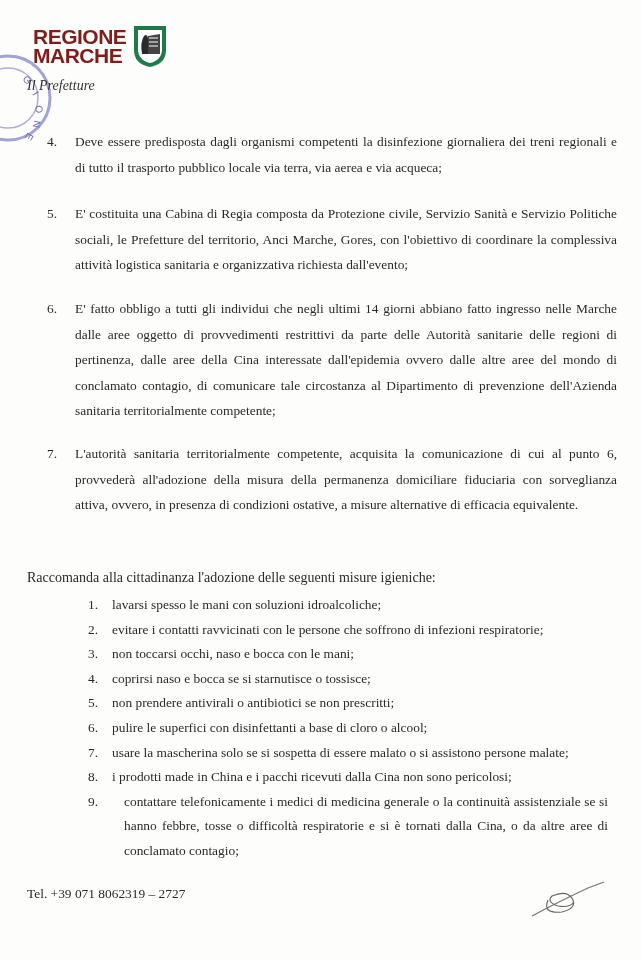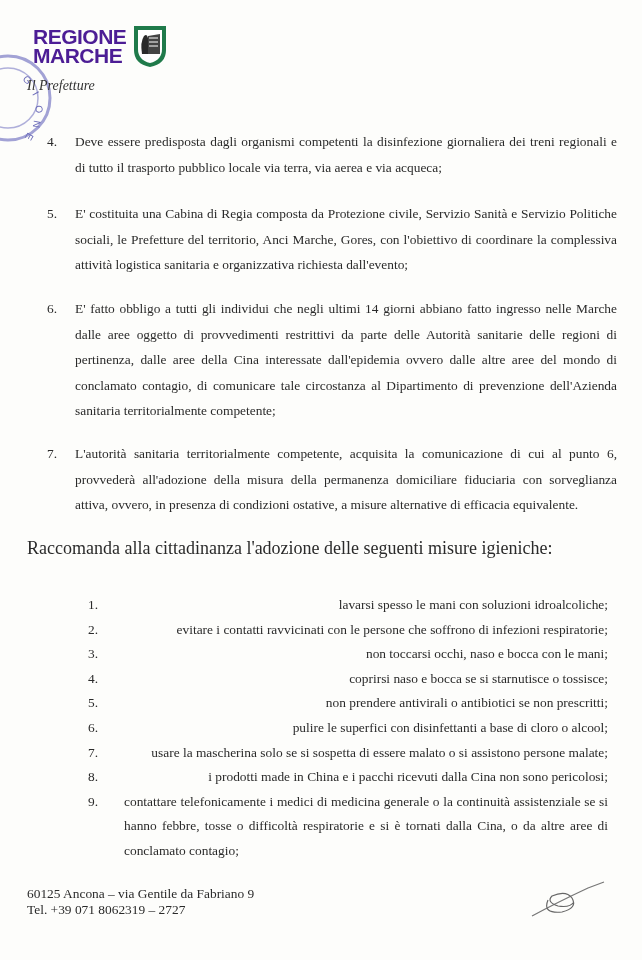--- a/index.html
+++ b/index.html
@@ -2,32 +2,32 @@
 <html><head>
 <meta charset="utf-8">
 <style>
   html, body { margin:0; padding:0; }
   body {
     width:642px; height:960px; background:#fdfdfb; position:relative; overflow:hidden;
     font-family:"Liberation Serif", "DejaVu Serif", serif; color:#2a2a2a;
   }
   .logo { position:absolute; left:33px; top:24px; display:flex; align-items:center; }
   .logo-text { font-family:"Liberation Sans", "DejaVu Sans", sans-serif; font-weight:bold;
-    font-size:21px; line-height:19px; color:#4c1d95; letter-spacing:-0.5px; }
+    font-size:21px; line-height:19px; color:#7f1d1d; letter-spacing:-0.5px; }
   .logo-shield { margin-left:6px; width:36px; height:44px; }
   .presidente { position:absolute; left:27px; top:78px; font-style:italic; font-size:14px; color:#333; }
   .stamp { position:absolute; left:-38px; top:52px; width:92px; height:92px; }
   .para { position:absolute; left:47px; width:570px; font-size:13.4px; line-height:25.6px; }
   .para .num { position:absolute; left:0; top:0; }
   .para .body { margin-left:28px; text-align:justify; }
-  .intro { position:absolute; left:27px; top:538px; font-size:18px; }
+  .intro { position:absolute; left:27px; top:570px; font-size:14px; }
   .list { position:absolute; left:88px; top:593px; width:520px; font-size:13.4px; }
   .li { position:relative; line-height:24.6px; }
   .li .num { position:absolute; left:0; }
-  .li .body { margin-left:24px;text-align:right; }
+  .li .body { margin-left:24px; }
   .footer { position:absolute; left:27px; top:886px; font-size:13.4px; line-height:16px; }
   .signature { position:absolute; left:528px; top:880px; width:80px; height:40px; }
 </style>
 </head>
 <body>
 
 <div class="logo">
   <div class="logo-text">
     <div>REGIONE</div>
     <div>MARCHE</div>
@@ -105,20 +105,19 @@
       <span class="num">8.</span>
       <div class="body">i prodotti made in China e i pacchi ricevuti dalla Cina non sono pericolosi;</div>
     </div>
   <div class="li">
       <span class="num">9.</span>
       <div class="body" style="text-align:justify;margin-left:36px;">contattare telefonicamente i medici di medicina generale o la continuità assistenziale se si hanno febbre, tosse o difficoltà respiratorie e si è tornati dalla Cina, o da altre aree di conclamato contagio;</div>
     </div>
 </div>
 
 <div class="footer">
-  <div>60125 Ancona – via Gentile da Fabriano 9</div>
   <div>Tel.  +39 071 8062319 – 2727</div>
 </div>
 
 <svg class="signature" viewBox="0 0 80 40">
   <path d="M4 36 Q30 22 60 8 L76 2" stroke="#777" stroke-width="1.2" fill="none"></path>
   <path d="M20 20 Q14 34 34 32 Q50 28 44 18 Q38 10 24 16 Q18 22 30 26 Q42 28 46 22" stroke="#666" stroke-width="1.2" fill="none"></path>
 </svg>
 
 </body></html>

